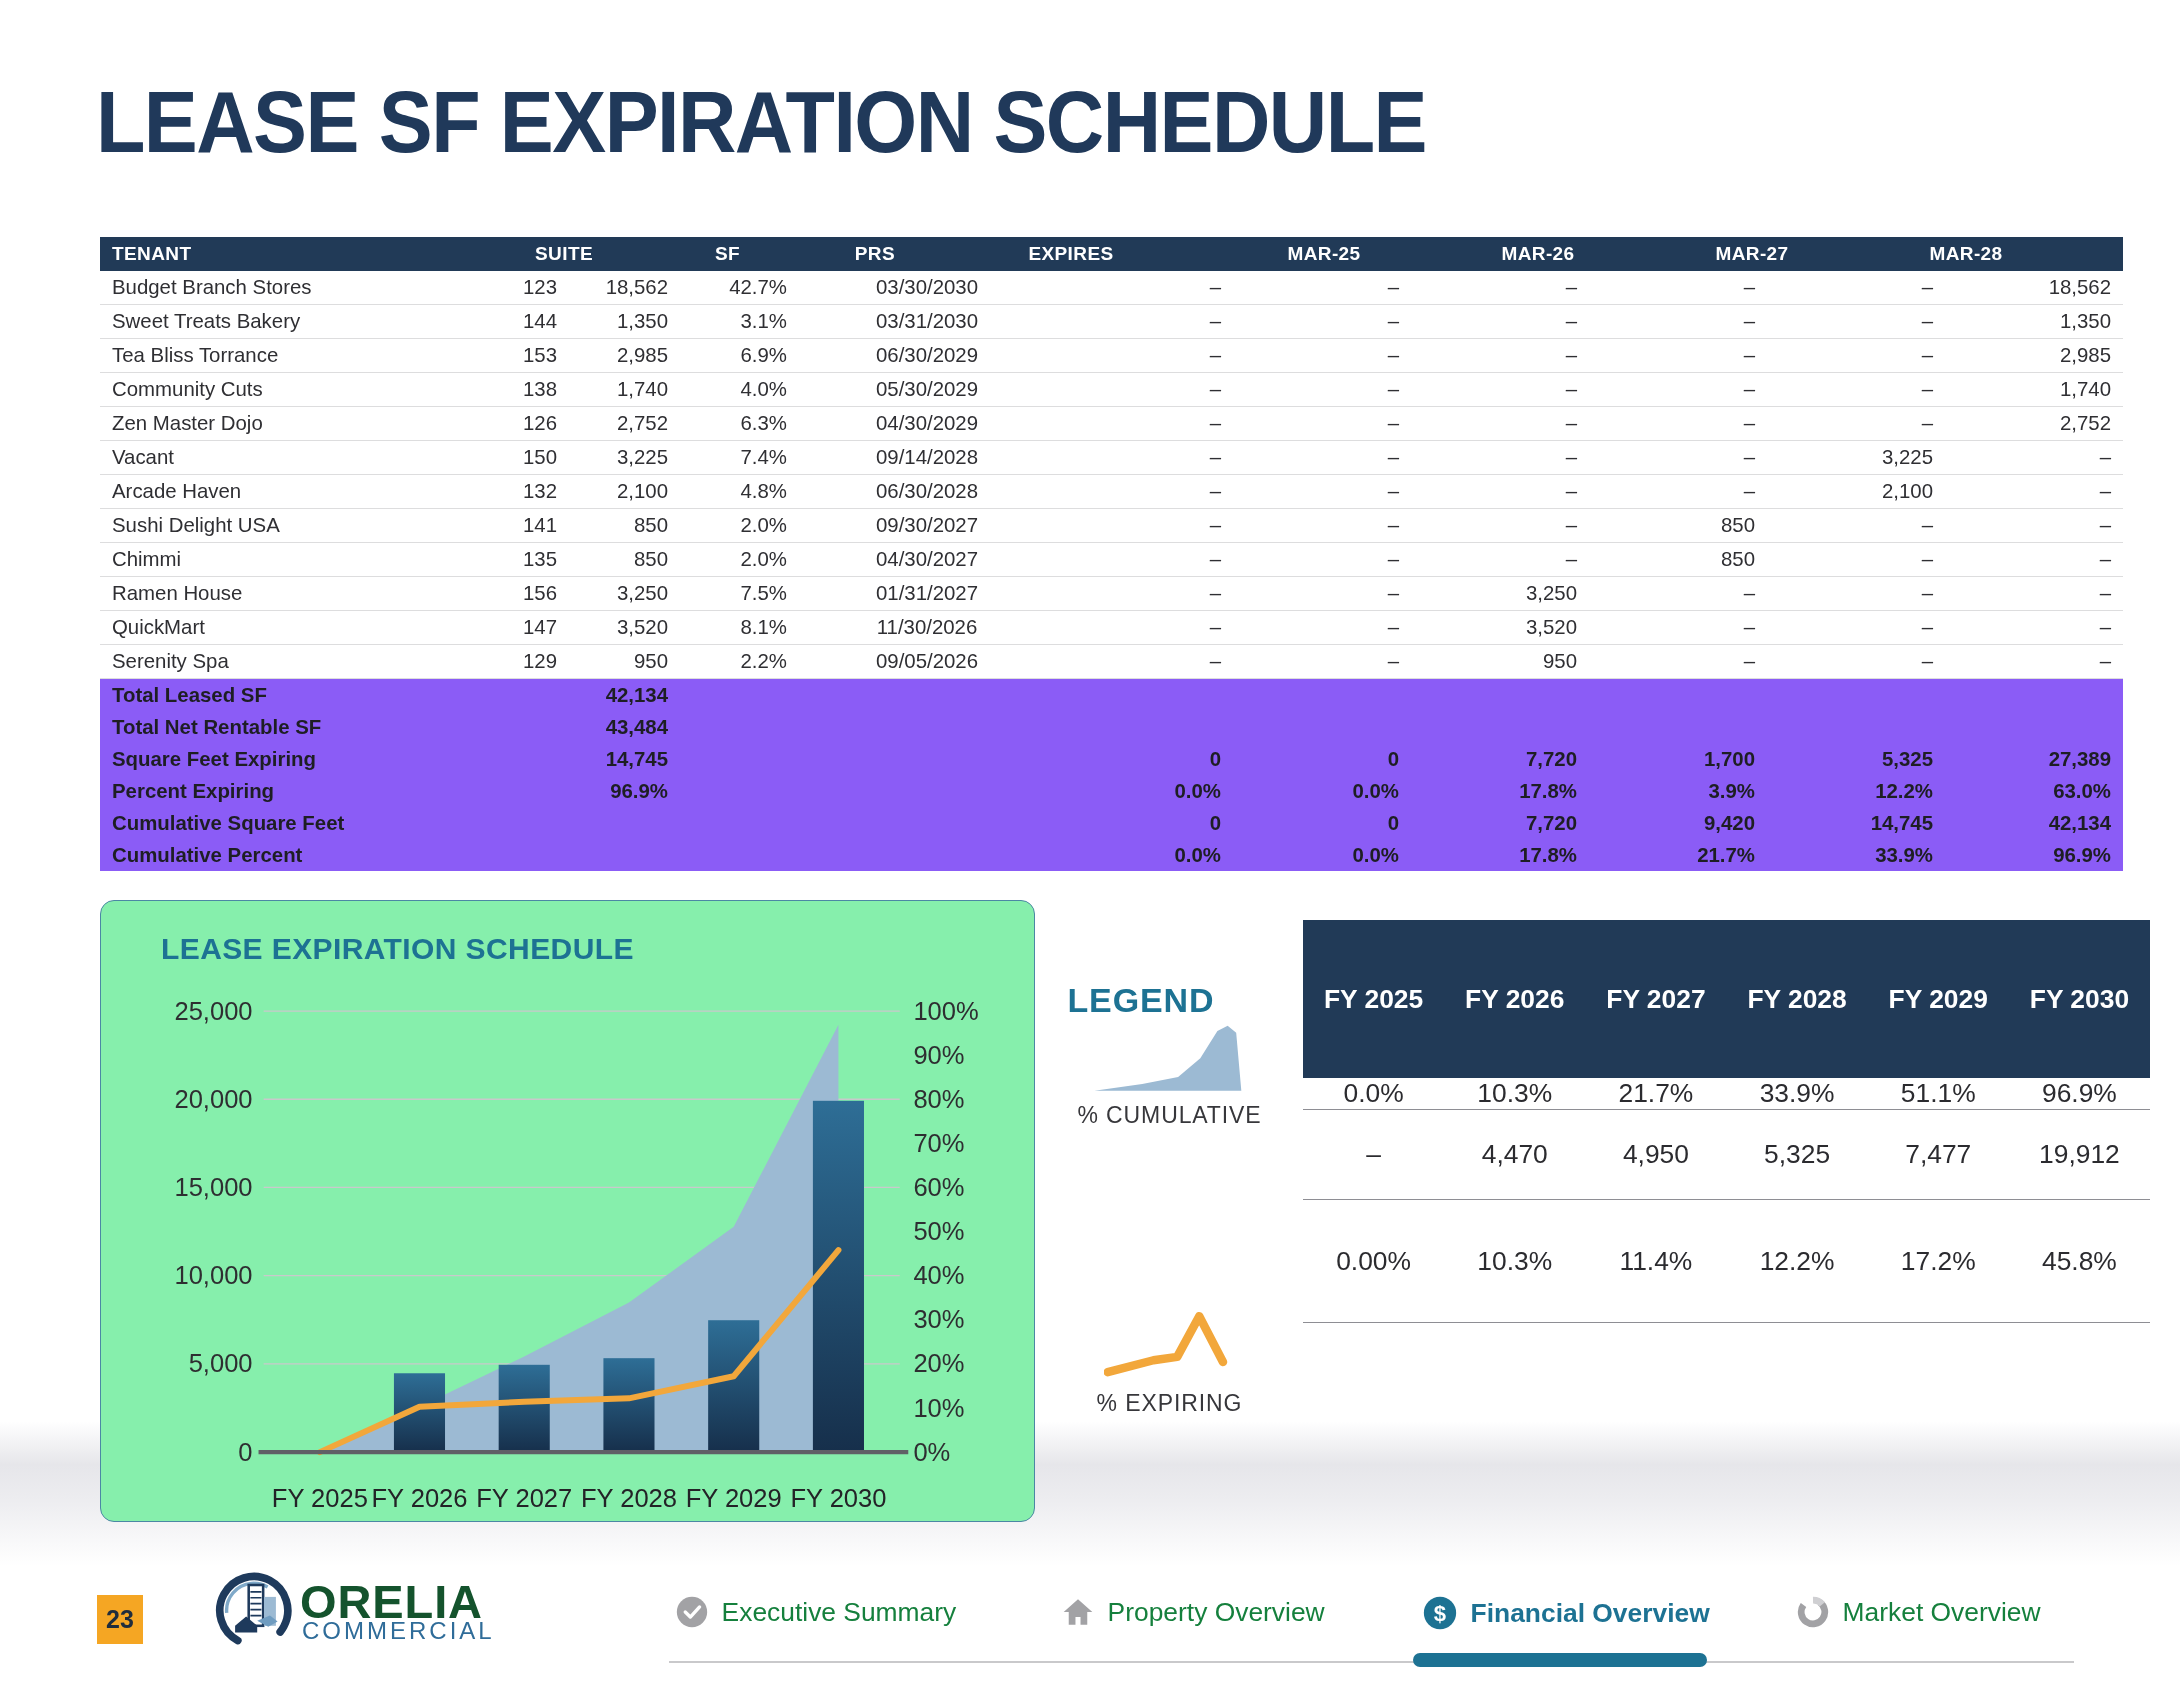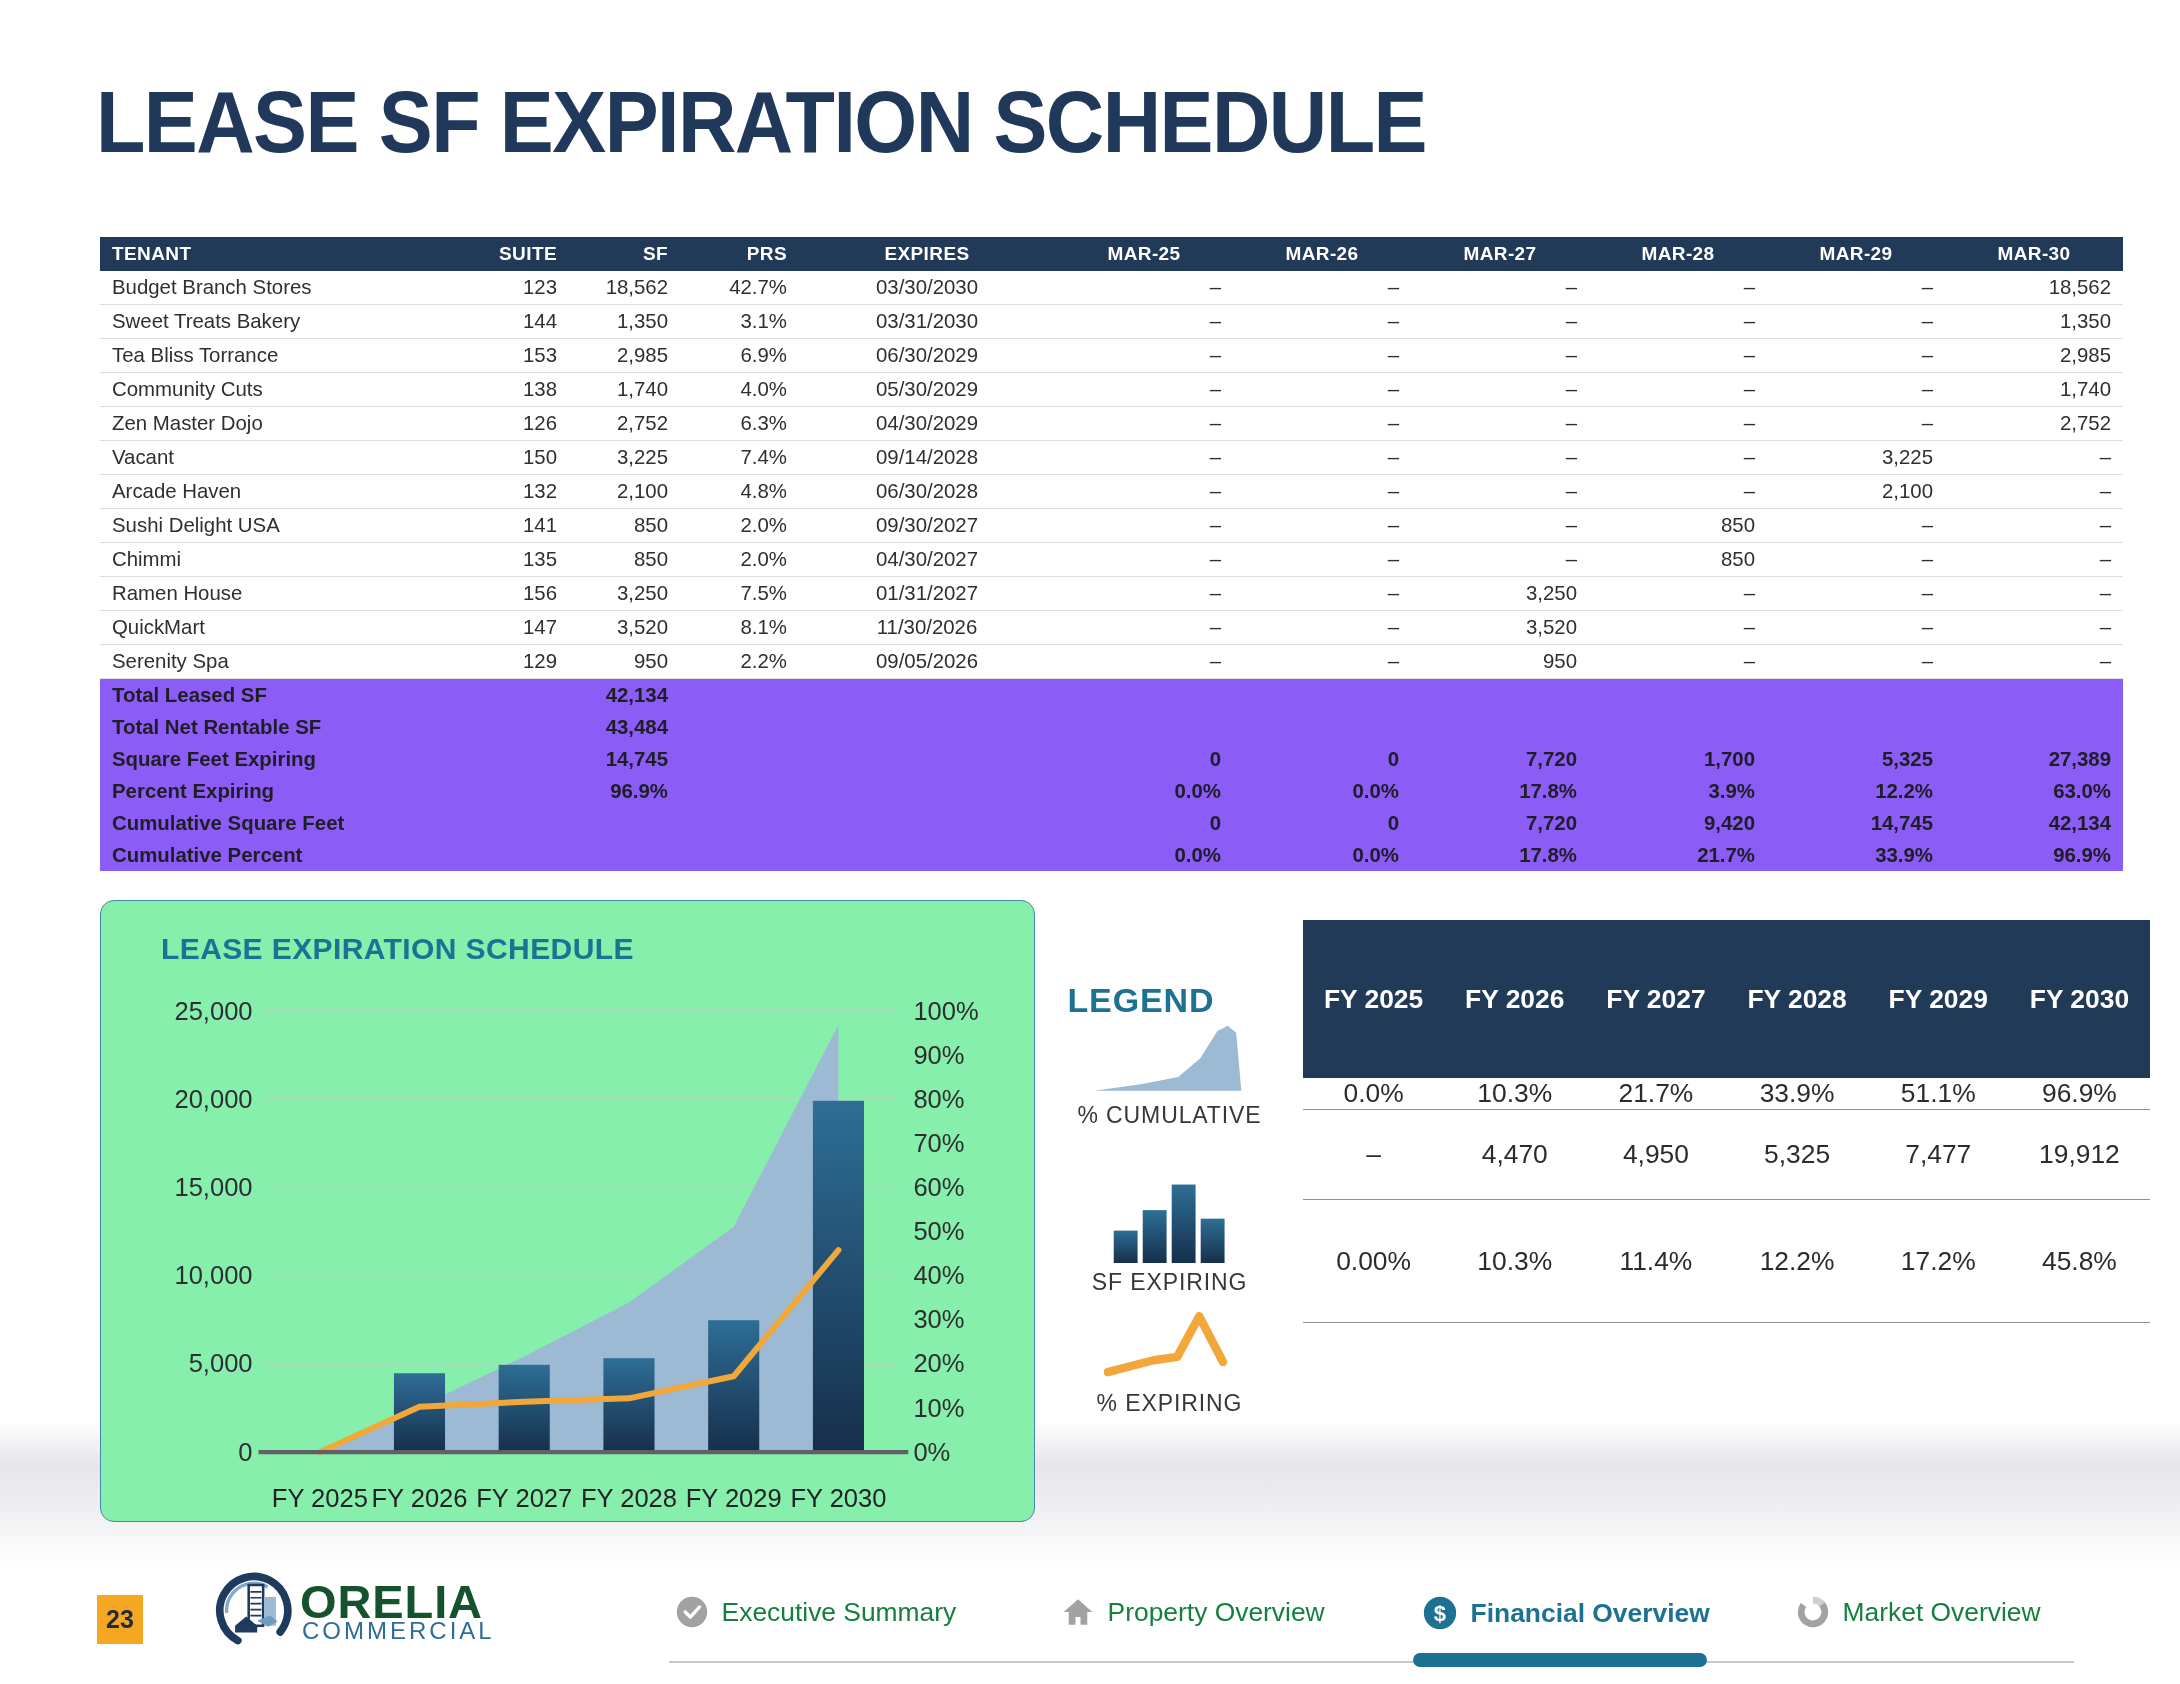--- a/index.html
+++ b/index.html
@@ -7,21 +7,21 @@
         font-family:"Liberation Sans", sans-serif;color:#2f2f33;}
 
   
   .page-title{position:absolute;left:96px;top:72px;font-size:87px;font-weight:800;
       color:#20395A;letter-spacing:-1.7px;transform:scaleX(.93);transform-origin:left;white-space:nowrap;}
 
   
   .lease-table{position:absolute;left:100px;top:237px;width:2023px;
       --cols:324px 145px 111px 119px 256px repeat(6,178px);}
   .thead,.trow,.srow{display:grid;grid-template-columns:var(--cols);}
-  .thead{height:34px;background:#213A57;}
+  .thead{height:34px;background:#213A57;gap:36px;}
   .thead>div{color:#fff;font-weight:bold;font-size:19px;letter-spacing:0.4px;}
   .trow{height:33px;border-bottom:0.9px solid #DDDDDE;}
   .trow>div{font-size:20.4px;}
   .srow{height:32px;background:#8b5cf6;}
   .srow>div{font-size:20.4px;font-weight:bold;color:#1E1E24;}
   .thead>div,.trow>div,.srow>div{display:flex;align-items:center;overflow:hidden;white-space:nowrap;}
   .c0{justify-content:flex-start;padding-left:12px;}
   .c1,.c2,.c3{justify-content:flex-end;padding-right:12px;}
   .c4{justify-content:center;}
   .c5,.c6,.c7,.c8,.c9,.c10{justify-content:flex-end;padding-right:12px;}
@@ -381,29 +381,20 @@
   </div>
 
   <div class="legend-heading">LEGEND</div>
 
   <div class="legend-key lk1">
     <svg width="158" height="72" viewBox="0 0 185 84">
       <polygon points="4,78 60,70 102,62 128,40 148,8 160,2 170,10 176,78" fill="#9CBAD3"></polygon>
     </svg>
     <div class="key-label">% CUMULATIVE</div>
   </div>
-  <div class="legend-key lk2">
-    <svg width="116" height="81" viewBox="0 0 136 95">
-      <rect x="2" y="57" width="28" height="38" fill="url(#barGrad)"></rect>
-      <rect x="36" y="33" width="28" height="62" fill="url(#barGrad)"></rect>
-      <rect x="70" y="3" width="28" height="92" fill="url(#barGrad)"></rect>
-      <rect x="104" y="43" width="28" height="52" fill="url(#barGrad)"></rect>
-    </svg>
-    <div class="key-label">SF EXPIRING</div>
-  </div>
   <div class="legend-key lk3">
     <svg width="132" height="78" viewBox="0 0 155 92">
       <polyline points="4,78 58,64 86,60 112,12 140,66" fill="none" stroke="#F2A73B" stroke-width="10" stroke-linecap="round" stroke-linejoin="round"></polyline>
     </svg>
     <div class="key-label">% EXPIRING</div>
   </div>
 
   <div class="legend-table">
     <div class="lt-head" id="lt-head">
         <div class="lt-th">FY 2025</div>

